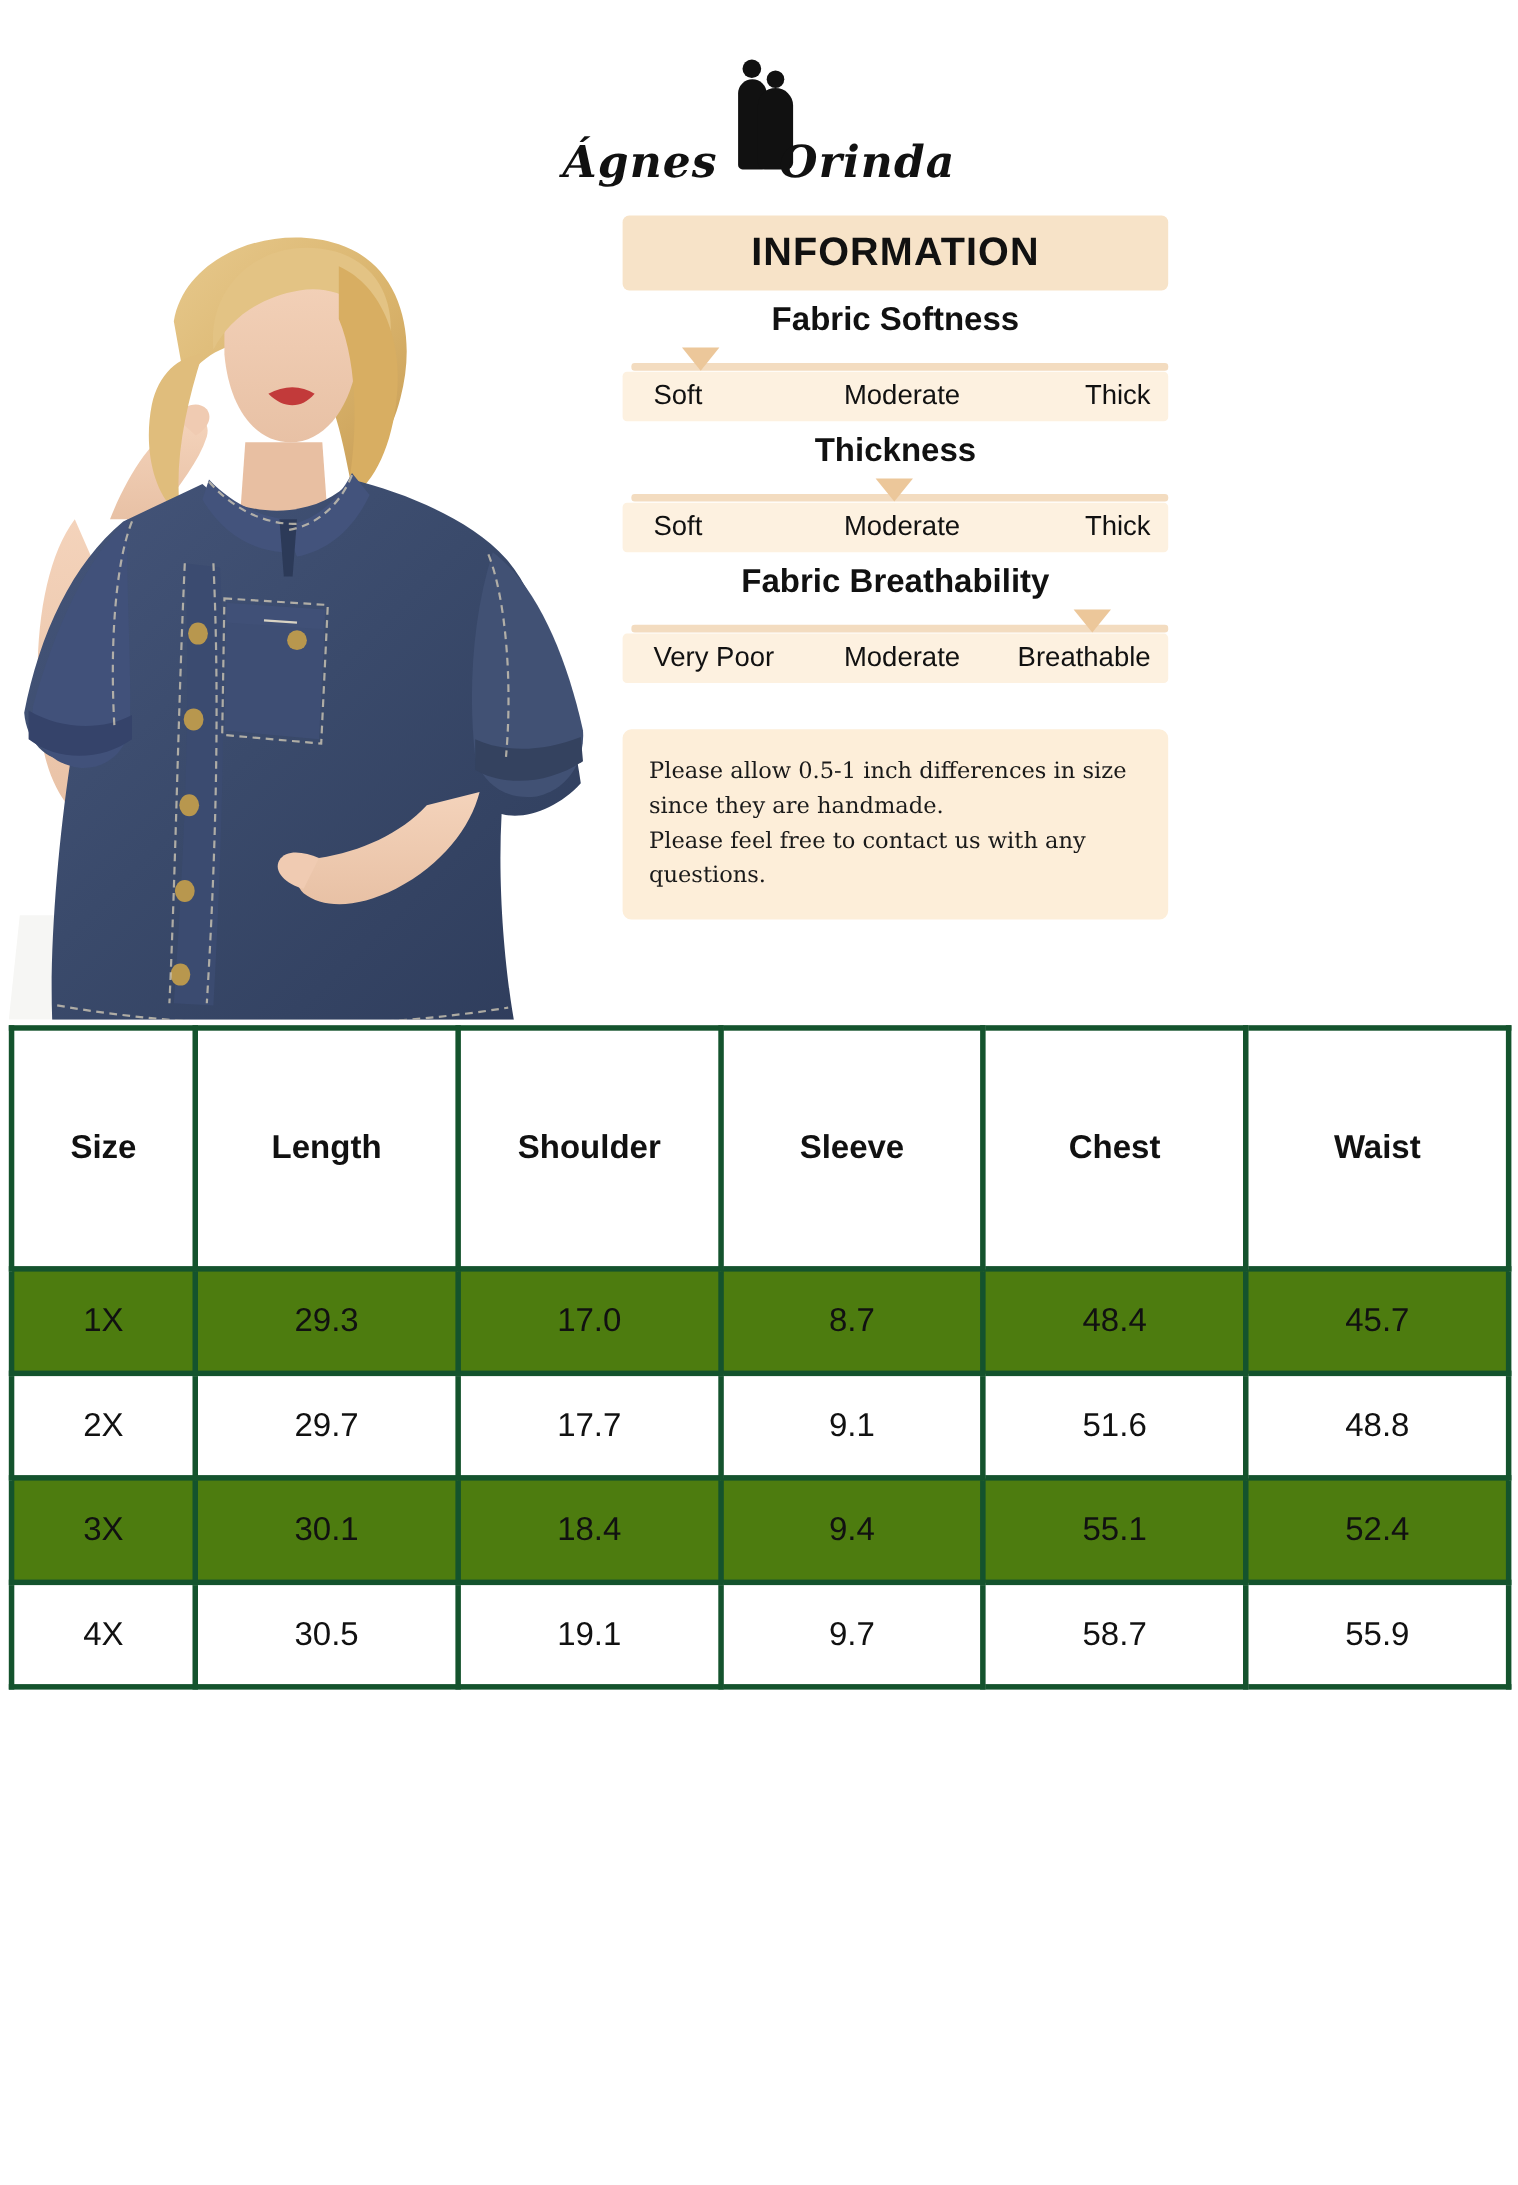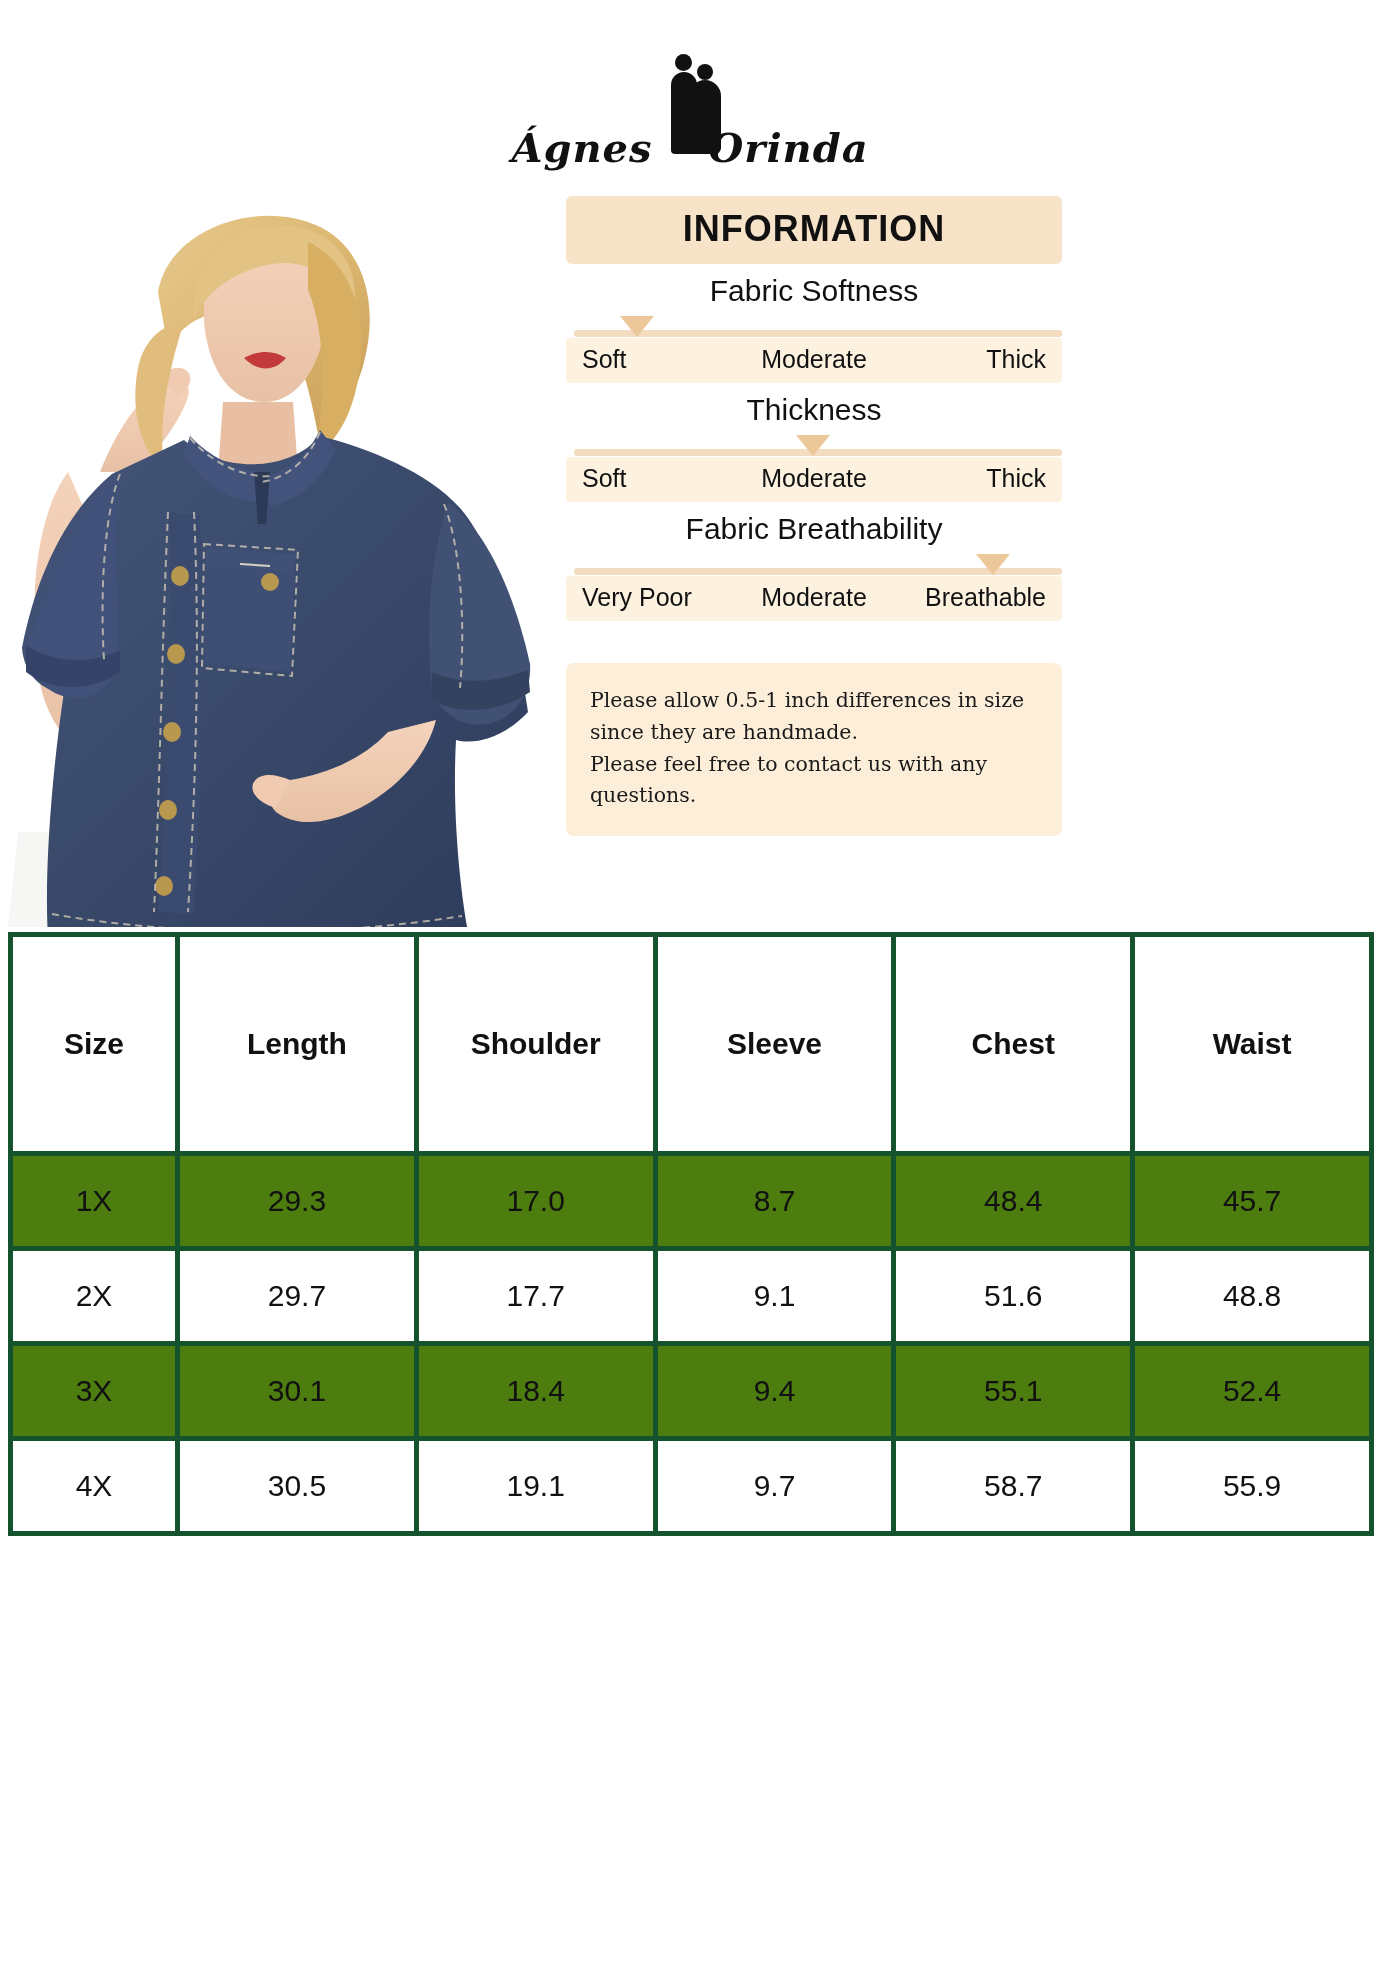--- a/index.html
+++ b/index.html
@@ -121,21 +121,21 @@
     font-size: 36px;
     font-weight: bold;
     letter-spacing: 1px;
     padding: 12px 0 14px 0;
     color: #111;
   }
   .metric { margin-top: 10px; }
   .metric-label {
     text-align: center;
     font-size: 30px;
-    font-weight: normal;
+    font-weight: bold;
     color: #111;
     margin-bottom: 8px;
   }
   .bar-wrap {
     position: relative;
     height: 22px;
   }
   .bar {
     position: absolute;
     left: 8px;
@@ -152,21 +152,21 @@
     height: 0;
     border-left: 17px solid transparent;
     border-right: 17px solid transparent;
     border-top: 21px solid #ecc79a;
   }
   .scale {
     background: #fdf1e0;
     border-radius: 4px;
     display: flex;
     align-items: center;
-    padding: 7px 16px 9px 16px;
+    padding: 7px 16px 9px 28px;
     font-size: 25px;
     color: #111;
   }
   .scale span { flex: 1; }
   .scale .s-left { text-align: left; }
   .scale .s-mid { text-align: center; }
   .scale .s-right { text-align: right; }
 
   .note {
     margin-top: 42px;

